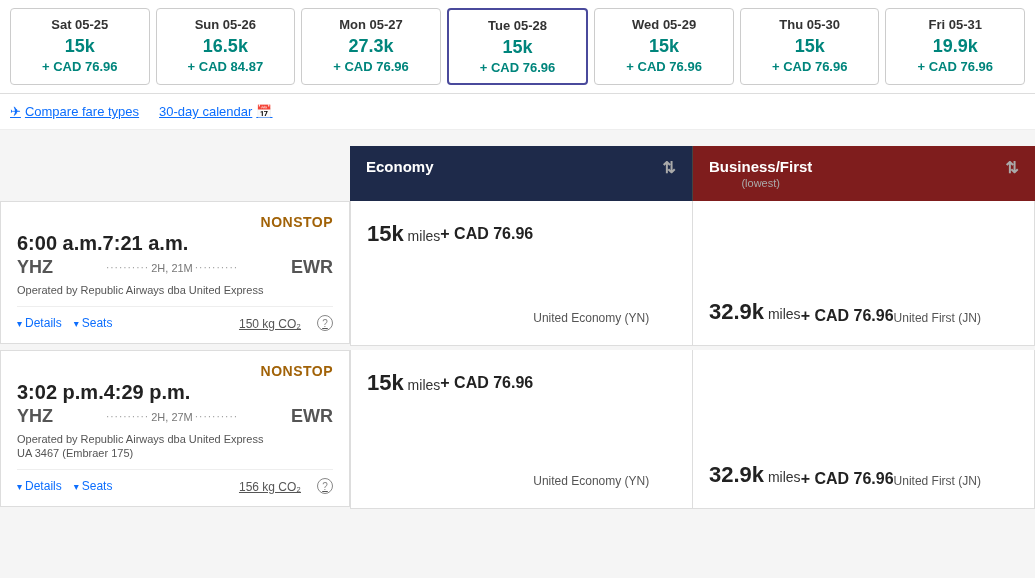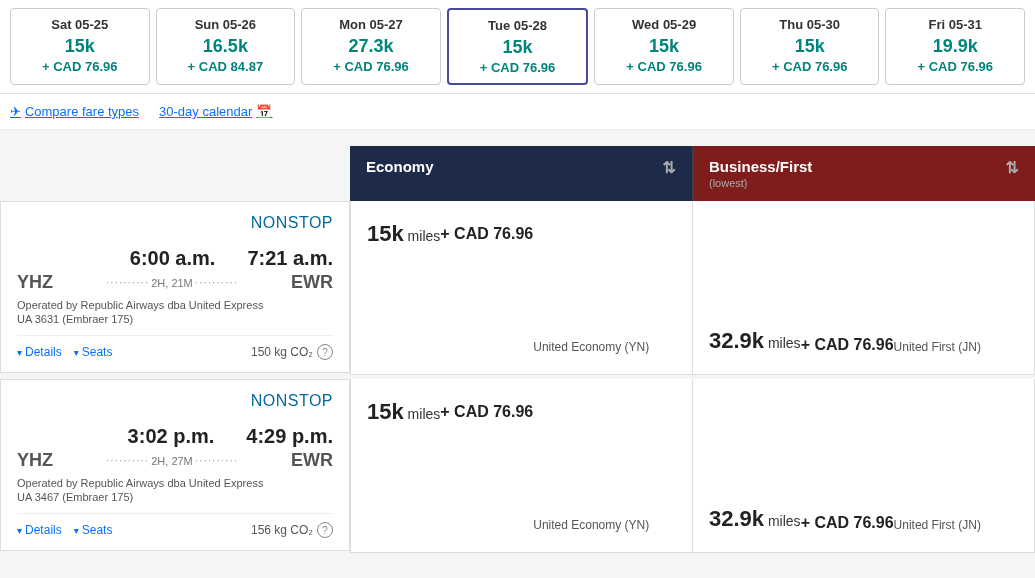--- a/index.html
+++ b/index.html
@@ -78,20 +78,21 @@
     .col-header.business {
       background: #7f1d1d;
       border-left: 1px solid #444;
     }
     .col-header .sub-label {
       font-size: 11px;
       font-weight: normal;
       color: #aaa;
       display: block;
       margin-top: 2px;
+      text-align: center;
     }
     .col-header .sort-icon {
       font-size: 16px;
       color: #aaa;
       cursor: pointer;
     }
 
     
     .header-columns {
       display: flex;
@@ -101,31 +102,30 @@
     
     .flight-card {
       background: #fff;
       border: 1px solid #ddd;
       margin-bottom: 2px;
       padding: 12px 16px;
       width: 350px;
     }
     .nonstop-label {
       text-align: right;
-      font-size: 16px;
-      color: #0369a1;
-      font-weight: normal;
+      font-size: 14px;
+      color: #a16207;
+      font-weight: bold;
       letter-spacing: 0.5px;
     }
     .flight-times {
       display: flex;
-      justify-content: flex-end;
+      justify-content: flex-start;
       align-items: baseline;
-      margin-top: 15px;
-      gap: 32px;
+      margin-top: 2px;
     }
     .time {
       font-size: 20px;
       font-weight: bold;
       color: #222;
     }
     .route-row {
       display: flex;
       justify-content: space-between;
       align-items: center;
@@ -179,22 +179,23 @@
       cursor: pointer;
       text-decoration: none;
       display: flex;
       align-items: center;
       gap: 3px;
     }
     .co2-info {
       font-size: 12px;
       color: #555;
       display: flex;
-      align-items: center;
-      gap: 4px;
+      align-items: flex-end;
+      gap: 16px;
+      text-decoration: underline;
     }
     .co2-help {
       width: 16px;
       height: 16px;
       border-radius: 50%;
       border: 1px solid #888;
       font-size: 10px;
       display: inline-flex;
       align-items: center;
       justify-content: center;
@@ -320,21 +321,20 @@
       <div class="route-row">
         <span class="airport">YHZ</span>
         <span class="duration">
           <span class="dots">··········</span>
           2H, 21M
           <span class="dots">··········</span>
         </span>
         <span class="airport">EWR</span>
       </div>
       <div class="operated-by">Operated by Republic Airways dba United Express</div>
-      <div class="equipment">UA 3631 (Embraer 175)</div>
       <div class="flight-footer">
         <div class="footer-links">
           <a class="footer-link">
             <span class="chevron-icon">▾</span>
             Details
           </a>
           <a class="footer-link">
             <span class="chevron-icon">▾</span>
             Seats
           </a>

